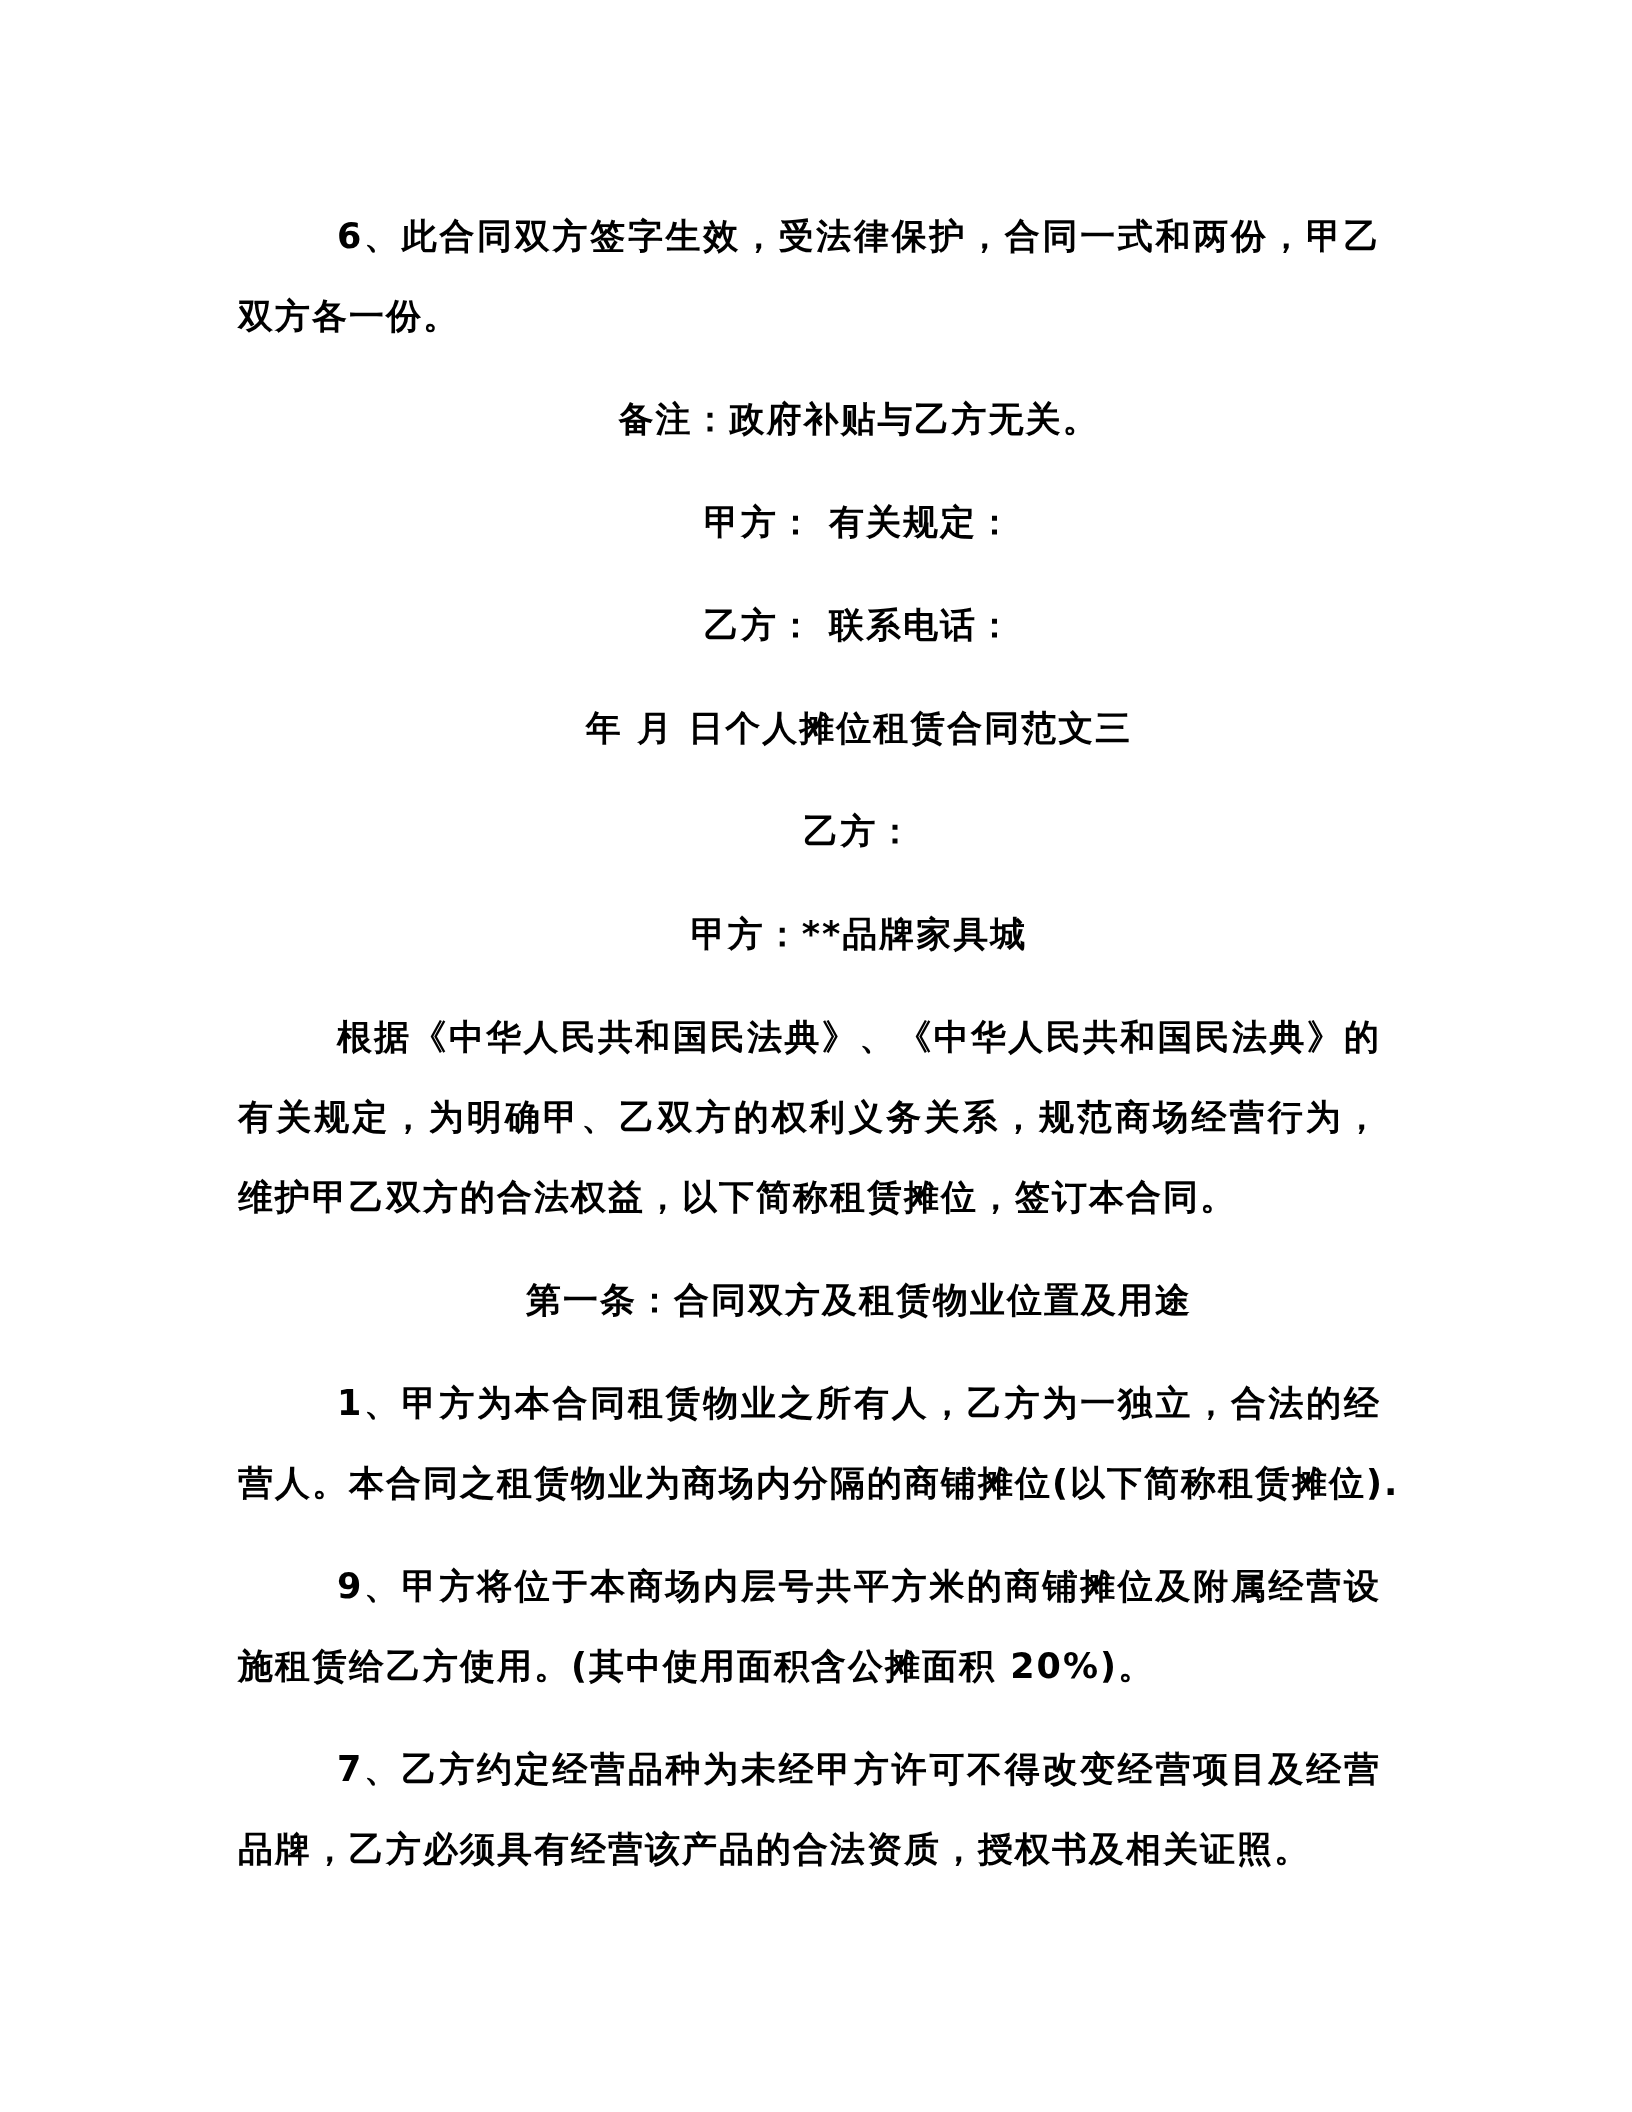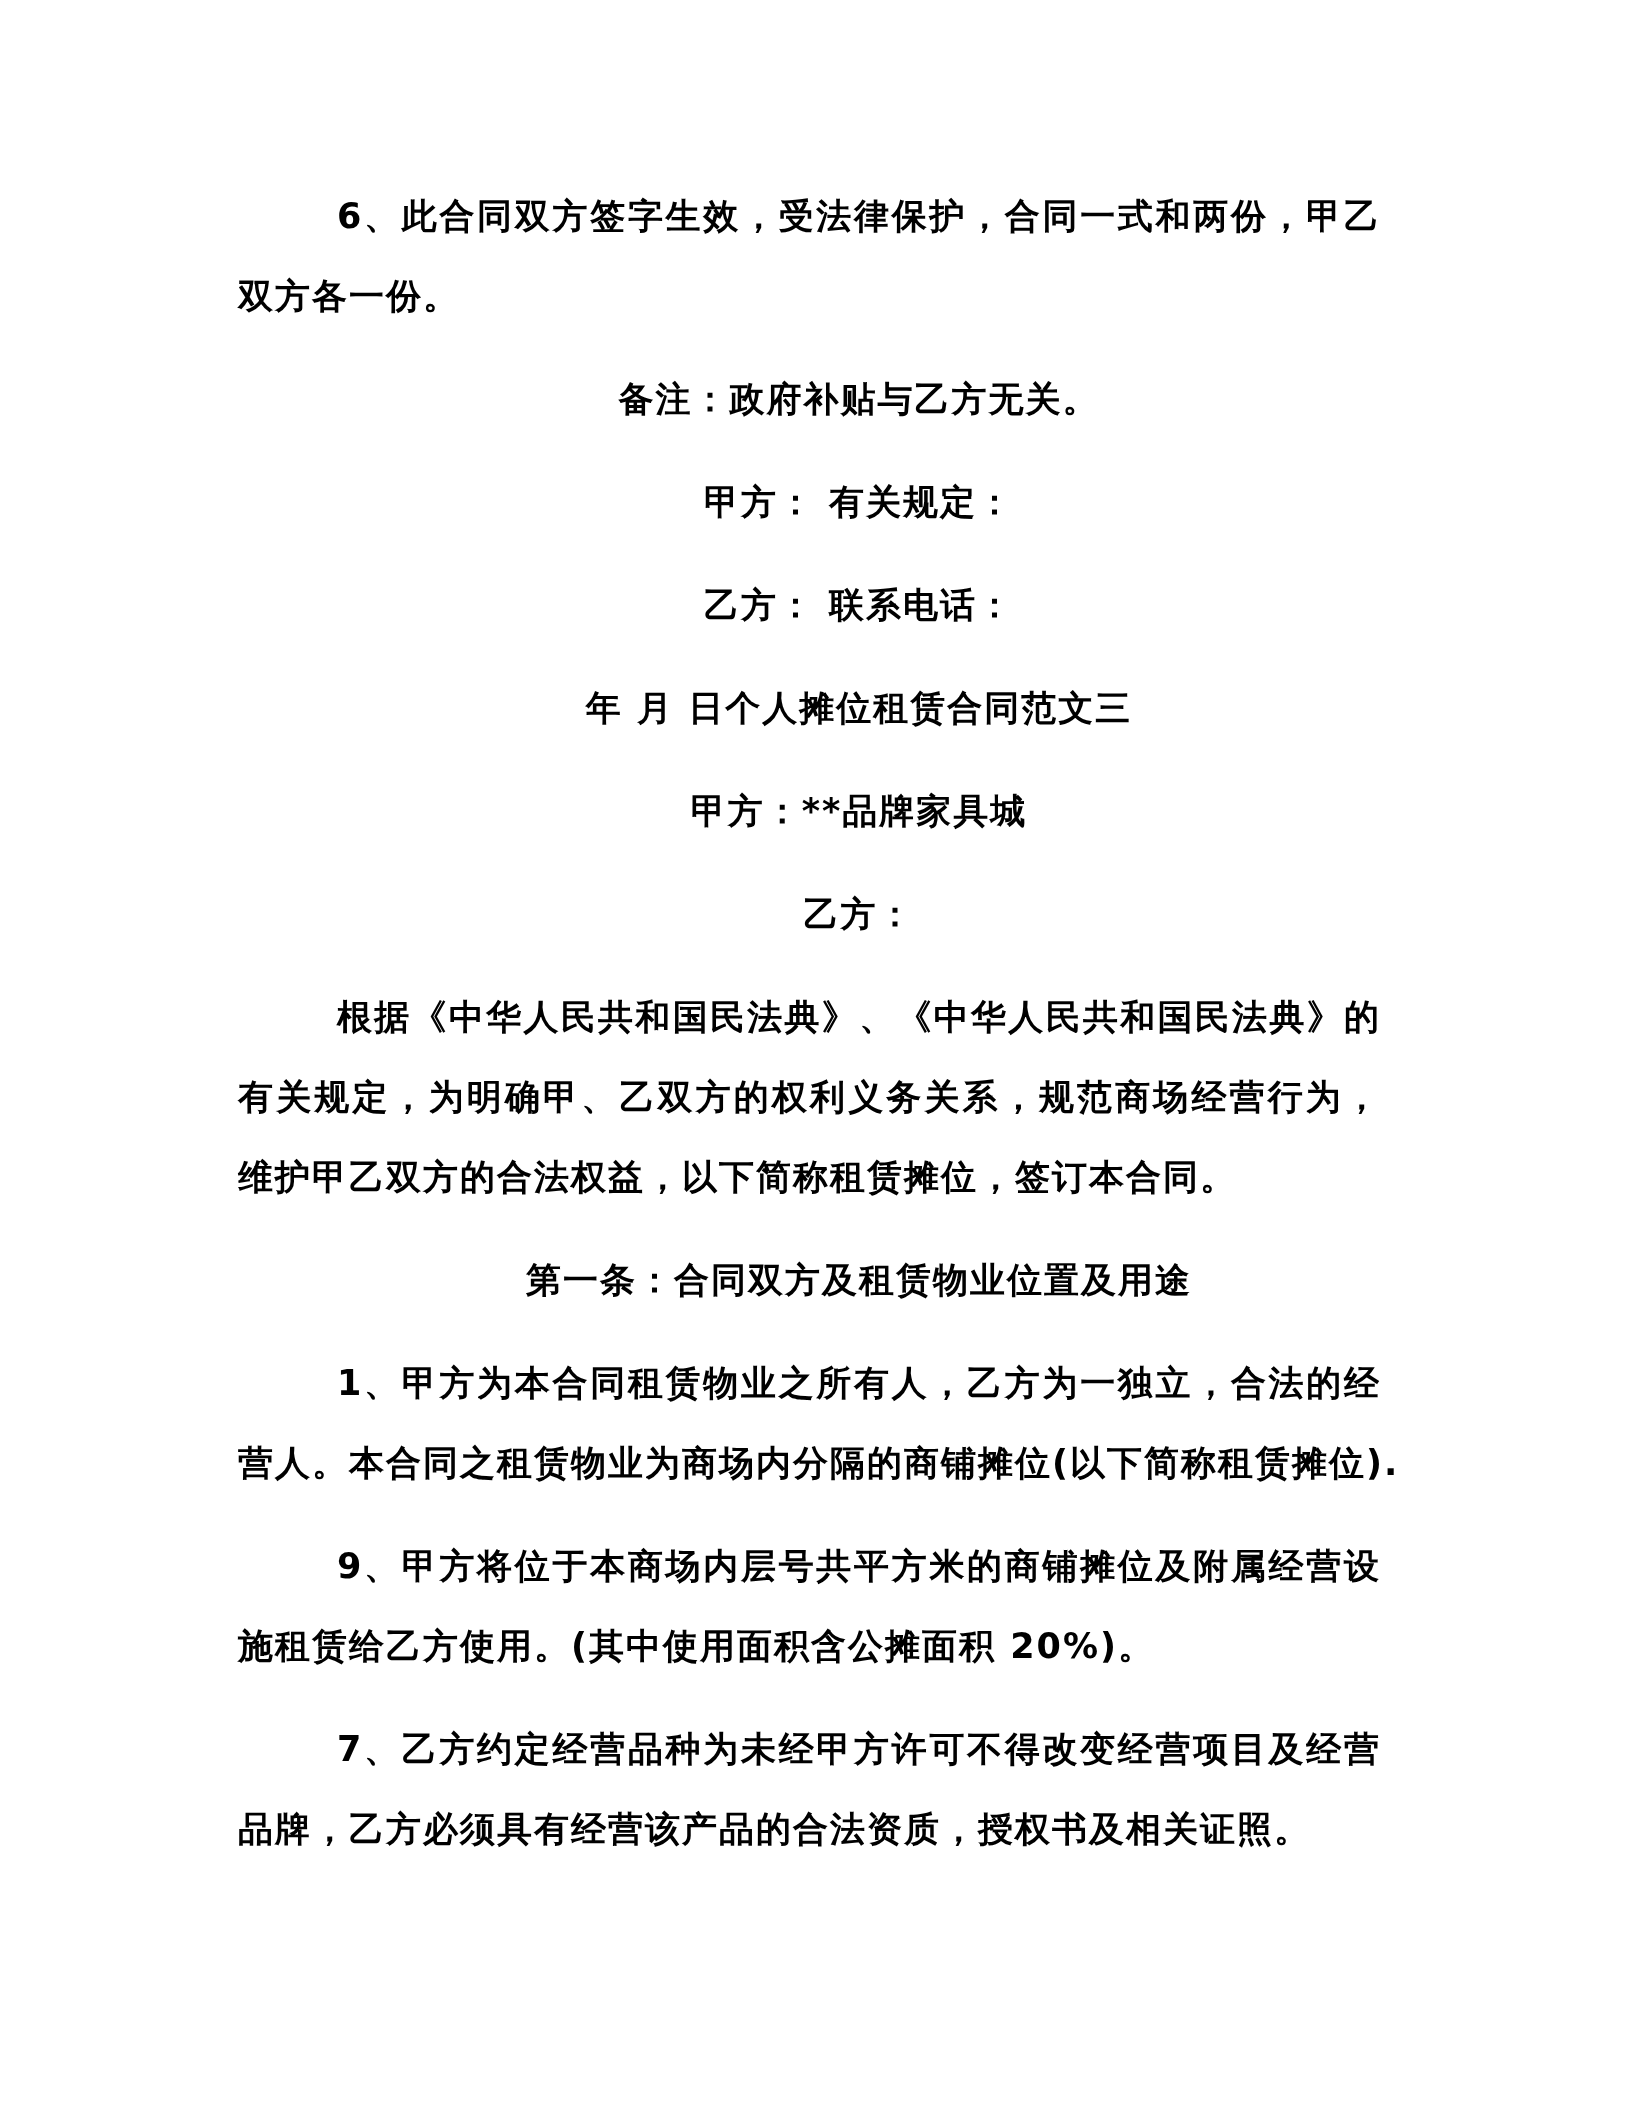--- a/index.html
+++ b/index.html
@@ -9,21 +9,21 @@
   }
   body {
     width: 1632px;
     height: 2112px;
     position: relative;
     overflow: hidden;
   }
   .doc-body {
     position: absolute;
     left: 238px;
-    top: 176px;
+    top: 196px;
     width: 1143px;
     color: #000000;
     font-family: "DejaVu Sans", "Liberation Sans", sans-serif;
     font-weight: bold;
     font-size: 35px;
     letter-spacing: 2px;
   }
   .paragraph {
     margin: 0 0 23px 0;
   }
@@ -59,24 +59,24 @@
     <div class="paragraph">
       <div class="text-line indent">甲方： 有关规定：</div>
     </div>
     <div class="paragraph">
       <div class="text-line indent">乙方： 联系电话：</div>
     </div>
     <div class="paragraph">
       <div class="text-line indent">年 月 日个人摊位租赁合同范文三</div>
     </div>
     <div class="paragraph">
-      <div class="text-line indent">甲方：**品牌家具城</div>
+      <div class="text-line indent">乙方：</div>
     </div>
     <div class="paragraph">
-      <div class="text-line indent">乙方：</div>
+      <div class="text-line indent">甲方：**品牌家具城</div>
     </div>
     <div class="paragraph">
       <div class="text-line indent fill">根据《中华人民共和国民法典》、《中华人民共和国民法典》的</div>
       <div class="text-line fill">有关规定，为明确甲、乙双方的权利义务关系，规范商场经营行为，</div>
       <div class="text-line">维护甲乙双方的合法权益，以下简称租赁摊位，签订本合同。</div>
     </div>
     <div class="paragraph">
       <div class="text-line indent">第一条：合同双方及租赁物业位置及用途</div>
     </div>
     <div class="paragraph">

